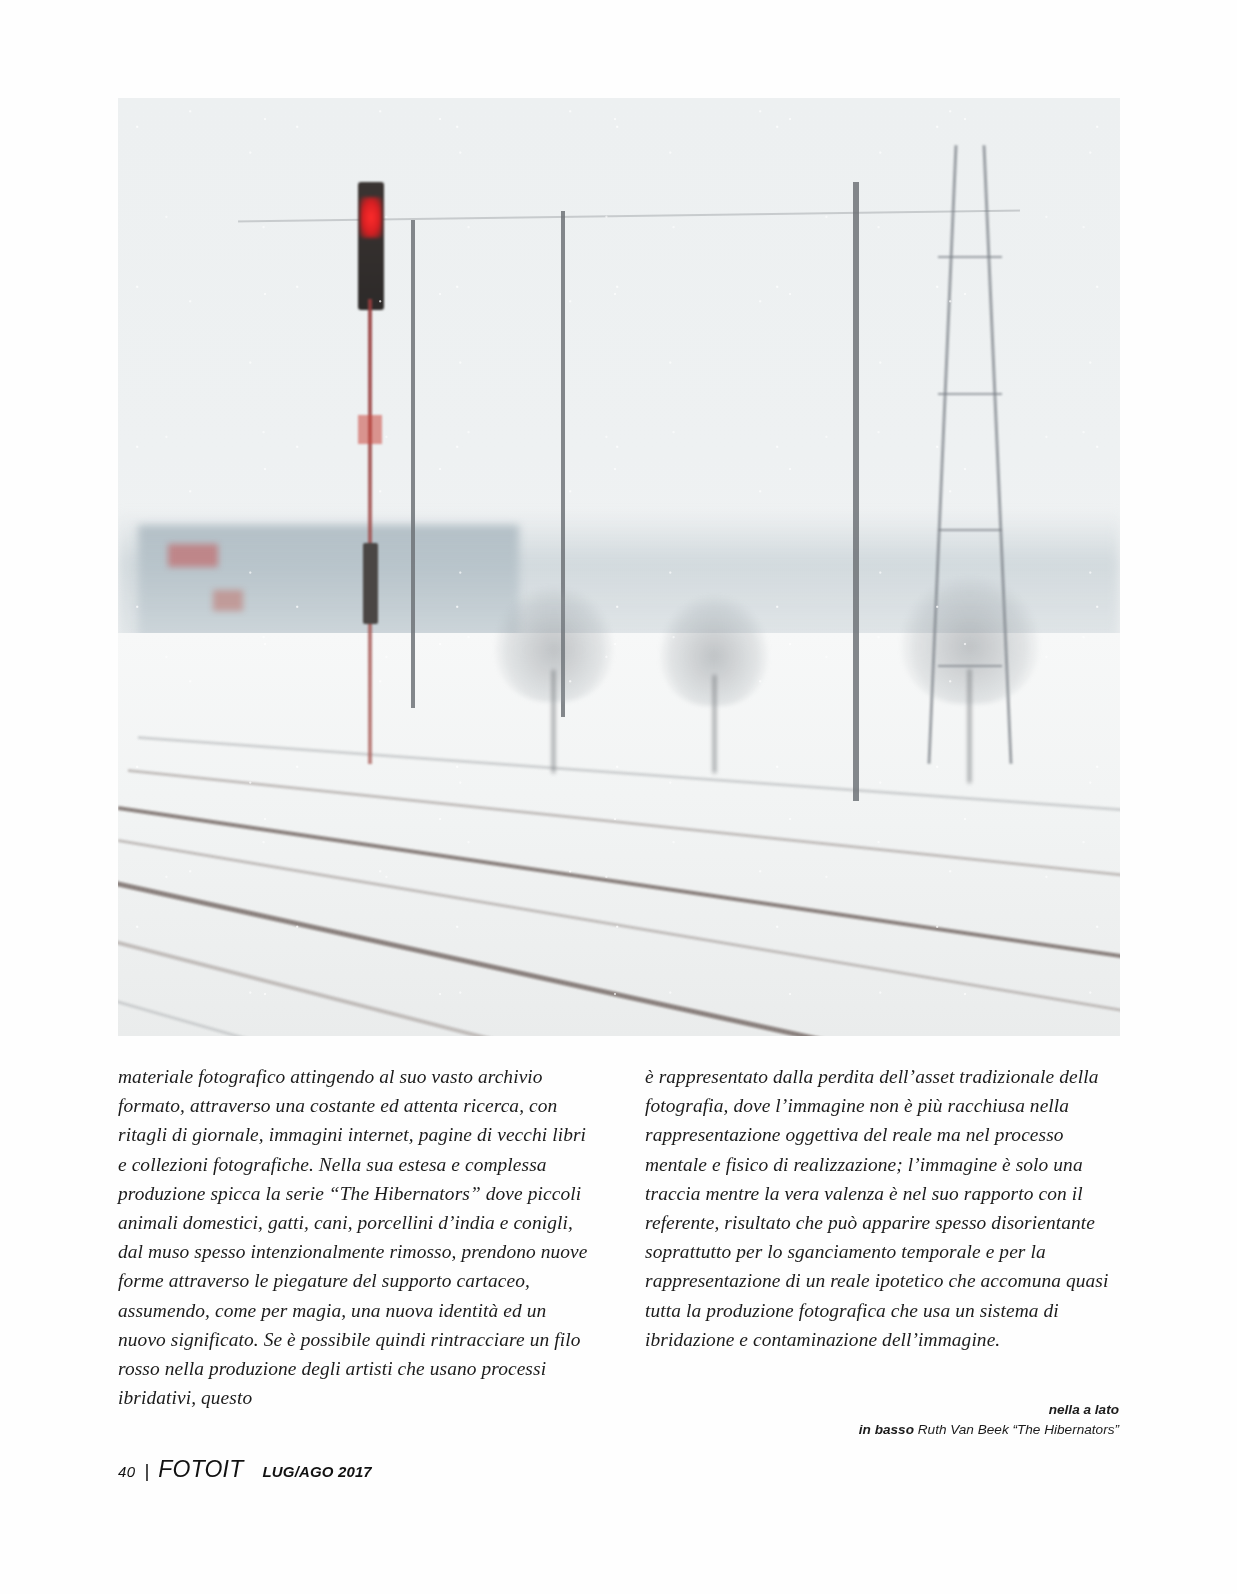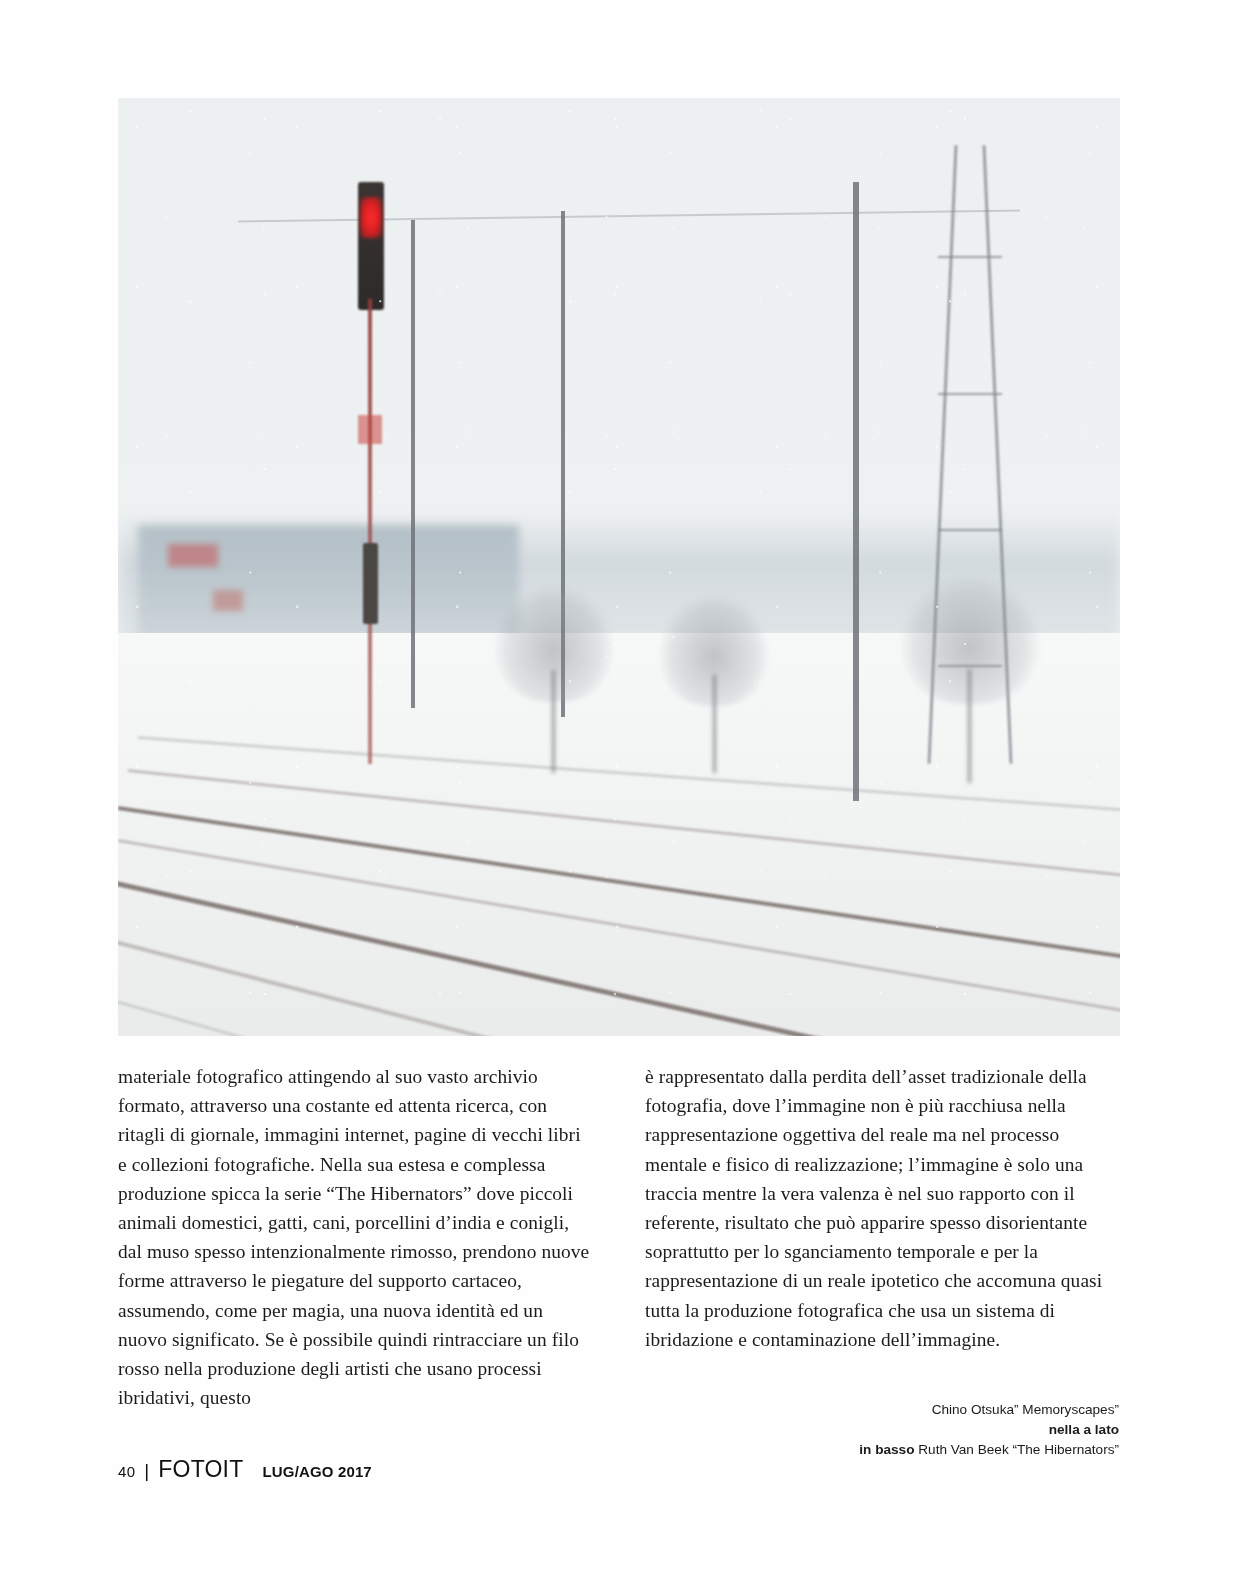--- a/index.html
+++ b/index.html
@@ -13,20 +13,21 @@
     position: relative;
     font-family: "Liberation Serif", serif;
     color: #1a1a1a;
     overflow: hidden;
   }
 
   .page {
     position: absolute;
     inset: 0;
     background: #fefefe;
+    font-style: italic;
   }
 
   
   .photo-frame {
     position: absolute;
     left: 118px;
     top: 98px;
     width: 1002px;
     height: 938px;
     overflow: hidden;
@@ -342,21 +343,20 @@
     <div class="col">
       <p>materiale fotografico attingendo al suo vasto archivio formato, attraverso una costante ed attenta ricerca, con ritagli di giornale, immagini internet, pagine di vecchi libri e collezioni fotografiche. Nella sua estesa e complessa produzione spicca la serie “The Hibernators” dove piccoli animali domestici, gatti, cani, porcellini d’india e conigli, dal muso spesso intenzionalmente rimosso, prendono nuove forme attraverso le piegature del supporto cartaceo, assumendo, come per magia, una nuova identità ed un nuovo significato.
 Se è possibile quindi rintracciare un filo rosso nella produzione degli artisti che usano processi ibridativi, questo</p>
     </div>
     <div class="col">
       <p>è rappresentato dalla perdita dell’asset tradizionale della fotografia, dove l’immagine non è più racchiusa nella rappresentazione oggettiva del reale ma nel processo mentale e fisico di realizzazione; l’immagine è solo una traccia mentre la vera valenza è nel suo rapporto con il referente, risultato che può apparire spesso disorientante soprattutto per lo sganciamento temporale e per la rappresentazione di un reale ipotetico che accomuna quasi tutta la produzione fotografica che usa un sistema di ibridazione e contaminazione dell’immagine.</p>
     </div>
   </div>
 
   <div class="captions">
-    <div class="line">Chino Otsuka” Memoryscapes”</div>
     <div class="line">
       <span class="bold">nella a lato</span>
     </div>
     <div class="line">
       <span class="bold">in basso</span><span> Ruth Van Beek “The Hibernators”</span>
     </div>
   </div>
 
   <div class="footer">
     <span class="pagenum">40</span>

